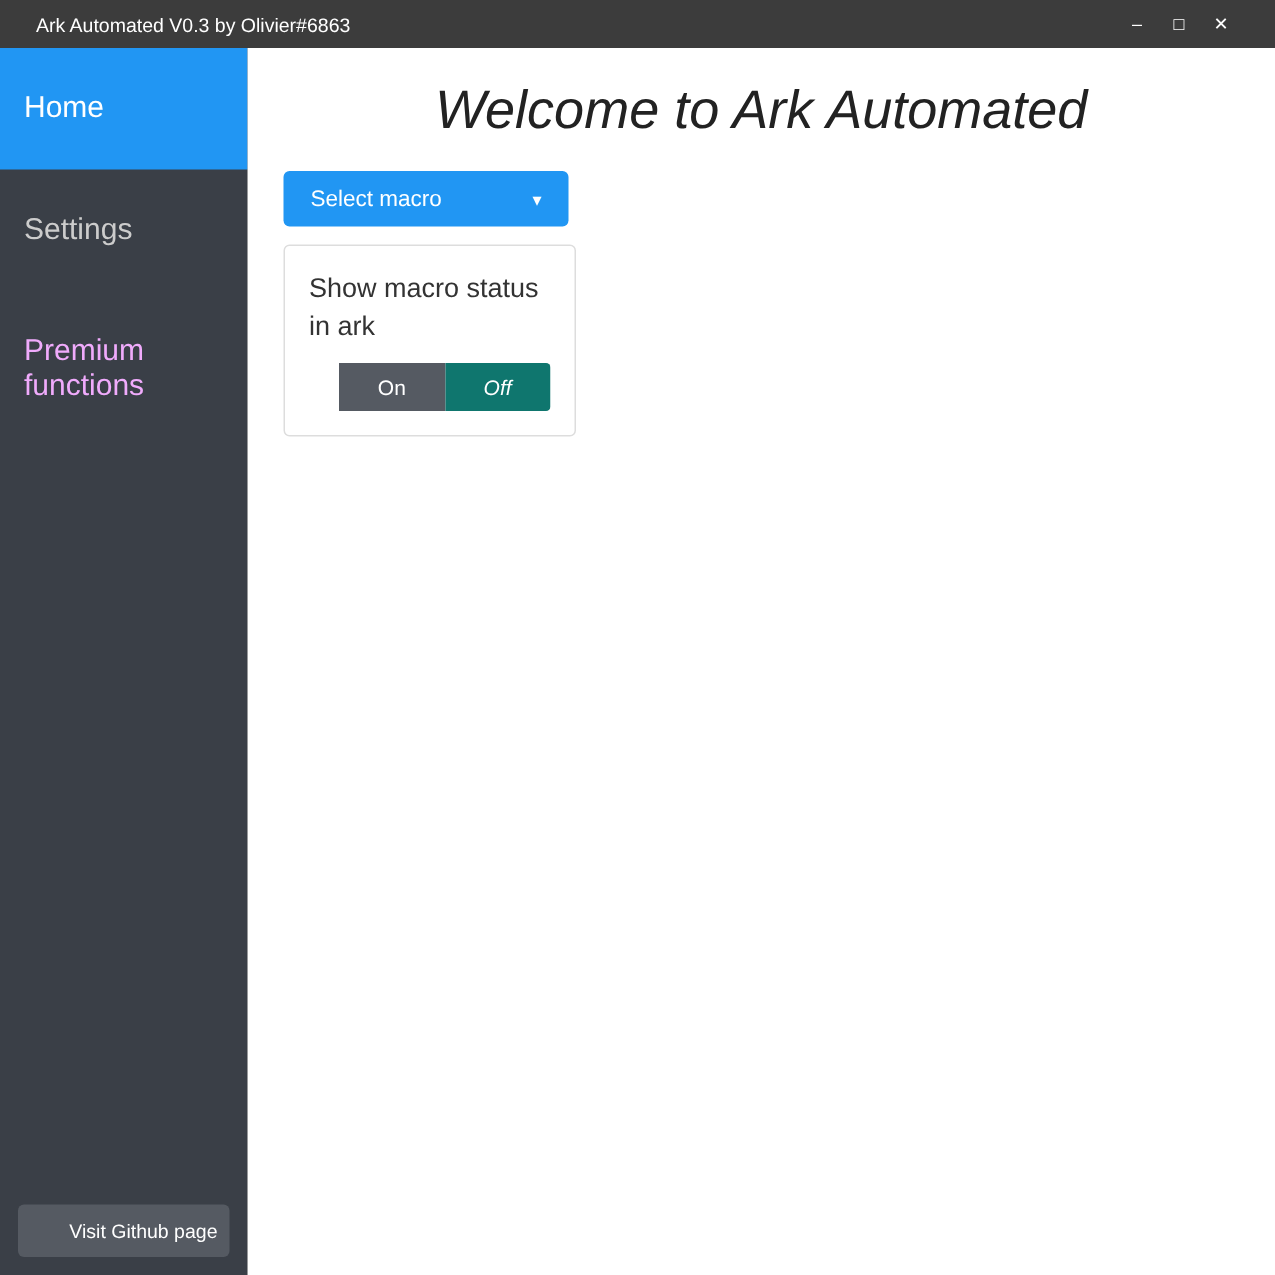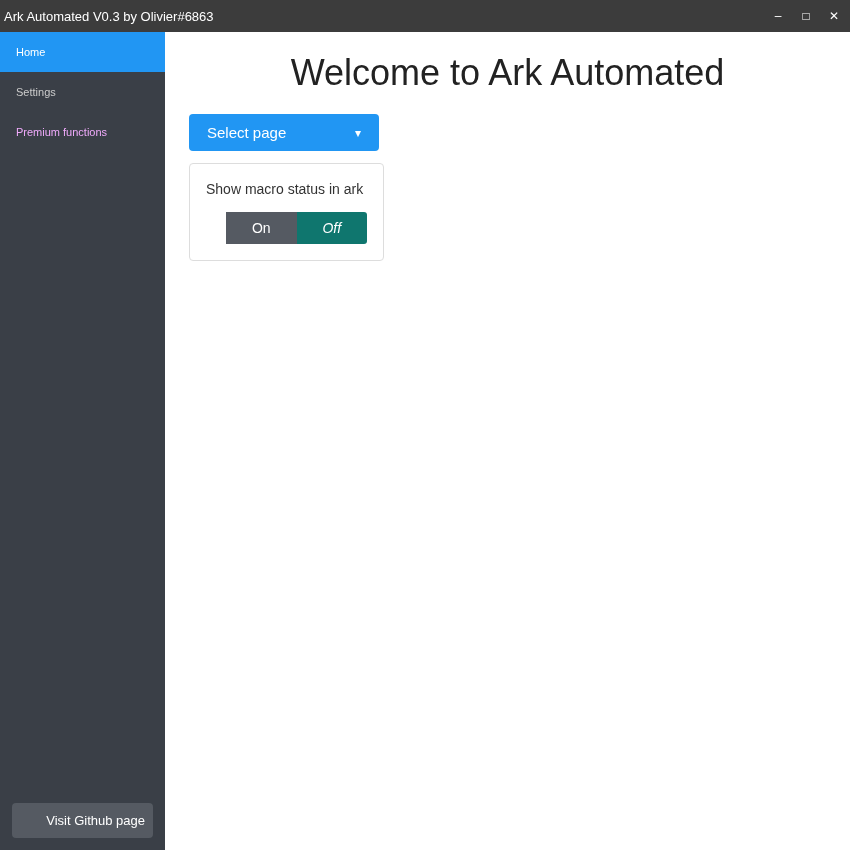--- a/index.html
+++ b/index.html
@@ -14,21 +14,21 @@
       flex-direction: column;
     }
 
     
     .titlebar {
       background: #3c3c3c;
       height: 32px;
       display: flex;
       align-items: center;
       justify-content: space-between;
-      padding: 0 4px;
+      padding: 0 24px;
       flex-shrink: 0;
     }
 
     .titlebar-title {
       color: #ffffff;
       font-size: 13px;
     }
 
     .titlebar-controls {
       display: flex;
@@ -63,23 +63,23 @@
       display: flex;
       flex-direction: column;
       flex-shrink: 0;
     }
 
     .sidebar-nav {
       flex: 1;
     }
 
     .sidebar-item {
-      padding: 14px 16px;
+      padding: 29px 16px;
       color: #cccccc;
-      font-size: 11px;
+      font-size: 20px;
       cursor: pointer;
       user-select: none;
     }
 
     .sidebar-item.active {
       background: #2196f3;
       color: #ffffff;
     }
 
     .sidebar-item.disabled {
@@ -112,20 +112,21 @@
       padding: 20px 24px;
       overflow-y: auto;
     }
 
     .page-title {
       font-size: 36px;
       font-weight: 400;
       color: #222;
       text-align: center;
       margin-bottom: 20px;
+      font-style: italic;
     }
 
     
     .select-macro-btn {
       display: flex;
       align-items: center;
       gap: 8px;
       background: #2196f3;
       color: #ffffff;
       border: none;
@@ -144,21 +145,21 @@
 
     
     .macro-card {
       border: 1px solid #ddd;
       border-radius: 4px;
       padding: 16px;
       width: 195px;
     }
 
     .macro-card-label {
-      font-size: 14px;
+      font-size: 18px;
       color: #333;
       margin-bottom: 12px;
       line-height: 1.4;
     }
 
     
     .toggle-group {
       display: flex;
       border-radius: 3px;
       overflow: hidden;
@@ -211,21 +212,21 @@
     </nav>
     <div class="sidebar-footer">
       <button class="github-btn">Visit Github page</button>
     </div>
   </div>
 
   <div class="content">
     <h1 class="page-title">Welcome to Ark Automated</h1>
 
     <button class="select-macro-btn">
-      <span>Select page</span>
+      <span>Select macro</span>
       <span class="dropdown-arrow">▾</span>
     </button>
 
     <div class="macro-card">
       <div class="macro-card-label">Show macro status in ark</div>
       <div class="toggle-group">
         <button class="toggle-btn on">On</button>
         <button class="toggle-btn off">Off</button>
       </div>
     </div>

